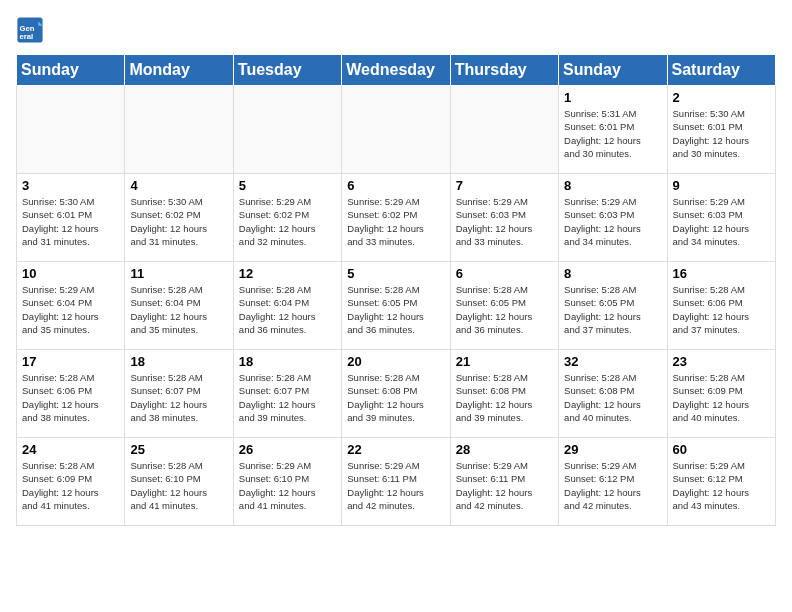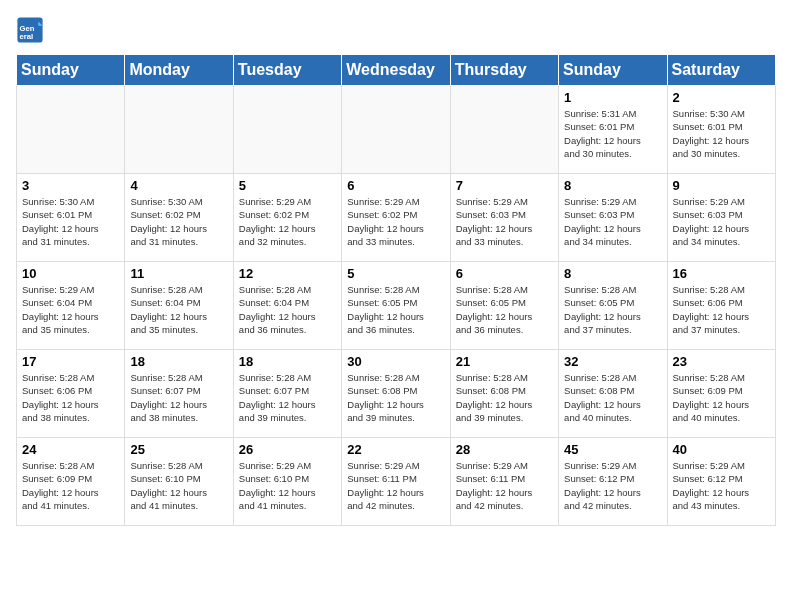--- a/index.html
+++ b/index.html
@@ -199,21 +199,21 @@
         </td>
         <td>
           <span class="day-number">18</span>
           <div class="day-info">Sunrise: 5:28 AM<br>Sunset: 6:07 PM<br>Daylight: 12 hours<br>and 38 minutes.</div>
         </td>
         <td>
           <span class="day-number">18</span>
           <div class="day-info">Sunrise: 5:28 AM<br>Sunset: 6:07 PM<br>Daylight: 12 hours<br>and 39 minutes.</div>
         </td>
         <td>
-          <span class="day-number">30</span>
+          <span class="day-number">20</span>
           <div class="day-info">Sunrise: 5:28 AM<br>Sunset: 6:08 PM<br>Daylight: 12 hours<br>and 39 minutes.</div>
         </td>
         <td>
           <span class="day-number">21</span>
           <div class="day-info">Sunrise: 5:28 AM<br>Sunset: 6:08 PM<br>Daylight: 12 hours<br>and 39 minutes.</div>
         </td>
         <td>
           <span class="day-number">32</span>
           <div class="day-info">Sunrise: 5:28 AM<br>Sunset: 6:08 PM<br>Daylight: 12 hours<br>and 40 minutes.</div>
         </td>
@@ -237,22 +237,22 @@
         </td>
         <td>
           <span class="day-number">22</span>
           <div class="day-info">Sunrise: 5:29 AM<br>Sunset: 6:11 PM<br>Daylight: 12 hours<br>and 42 minutes.</div>
         </td>
         <td>
           <span class="day-number">28</span>
           <div class="day-info">Sunrise: 5:29 AM<br>Sunset: 6:11 PM<br>Daylight: 12 hours<br>and 42 minutes.</div>
         </td>
         <td>
-          <span class="day-number">45</span>
+          <span class="day-number">29</span>
           <div class="day-info">Sunrise: 5:29 AM<br>Sunset: 6:12 PM<br>Daylight: 12 hours<br>and 42 minutes.</div>
         </td>
         <td>
-          <span class="day-number">40</span>
+          <span class="day-number">60</span>
           <div class="day-info">Sunrise: 5:29 AM<br>Sunset: 6:12 PM<br>Daylight: 12 hours<br>and 43 minutes.</div>
         </td>
       </tr>
     </tbody>
 </table>
 
 </body></html>

